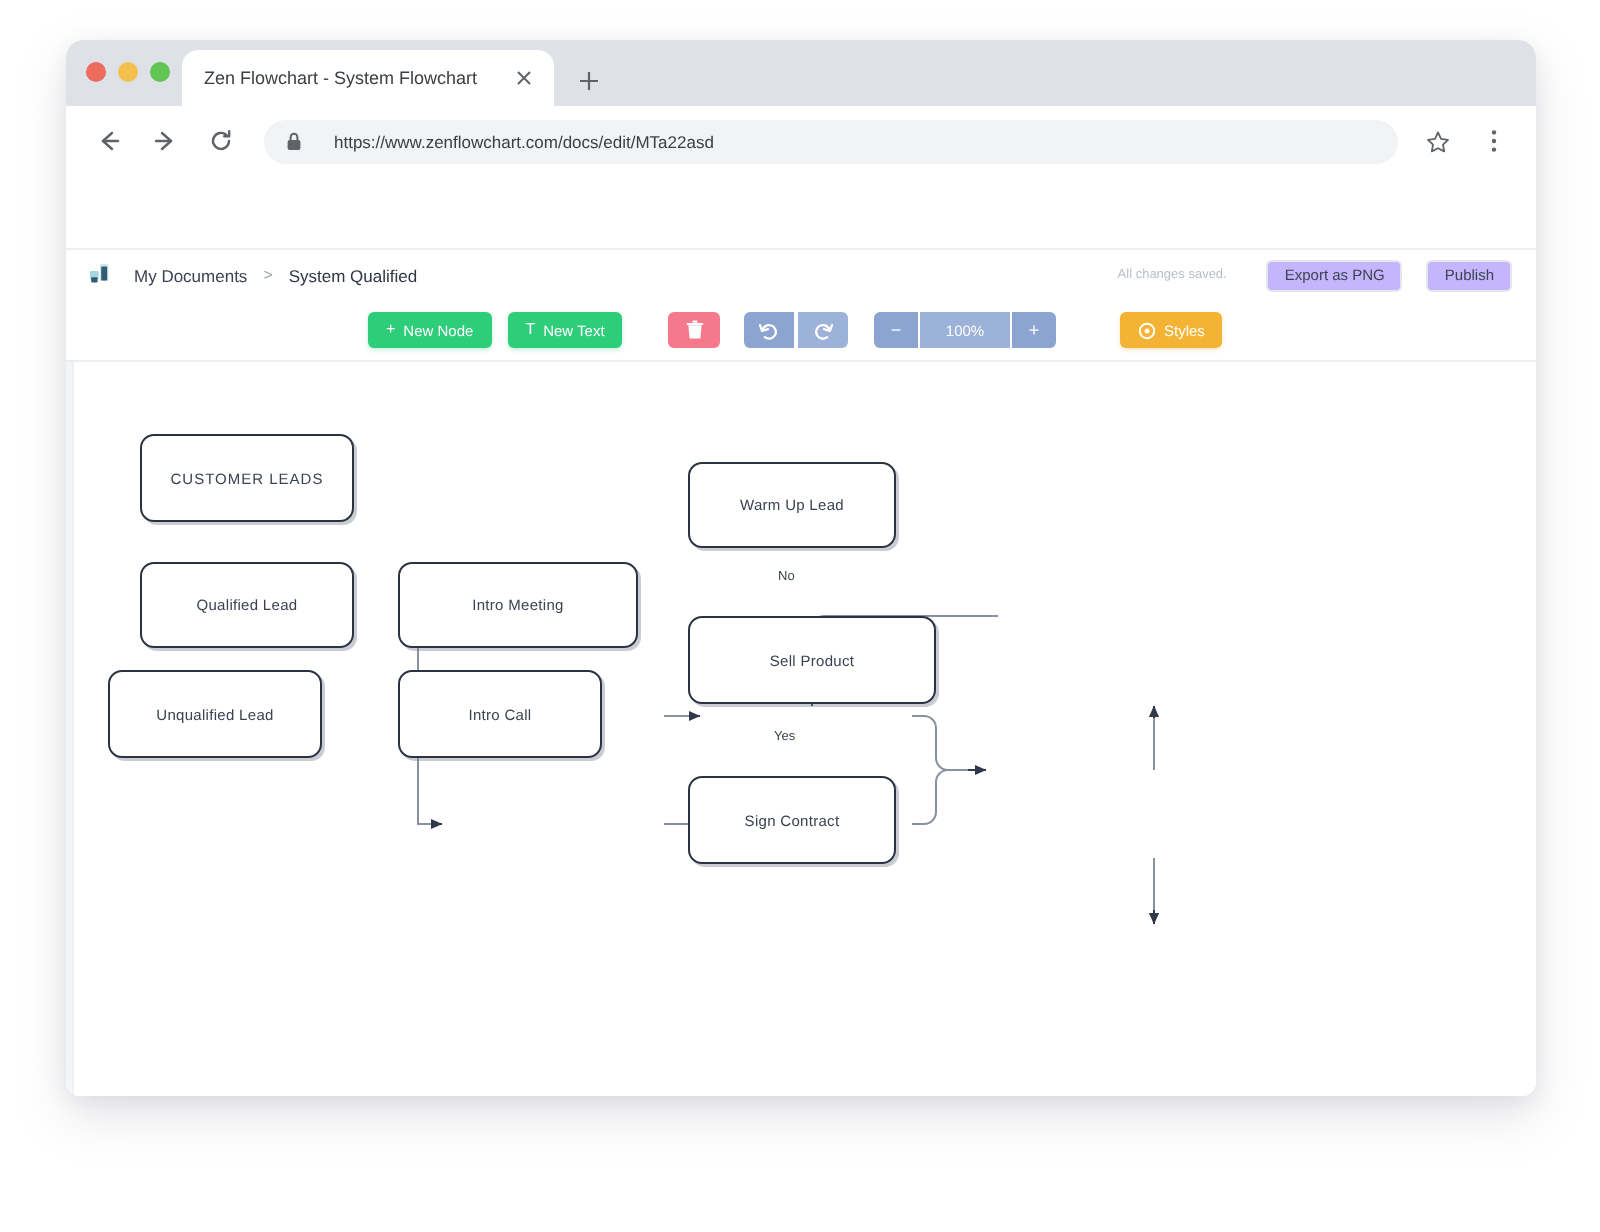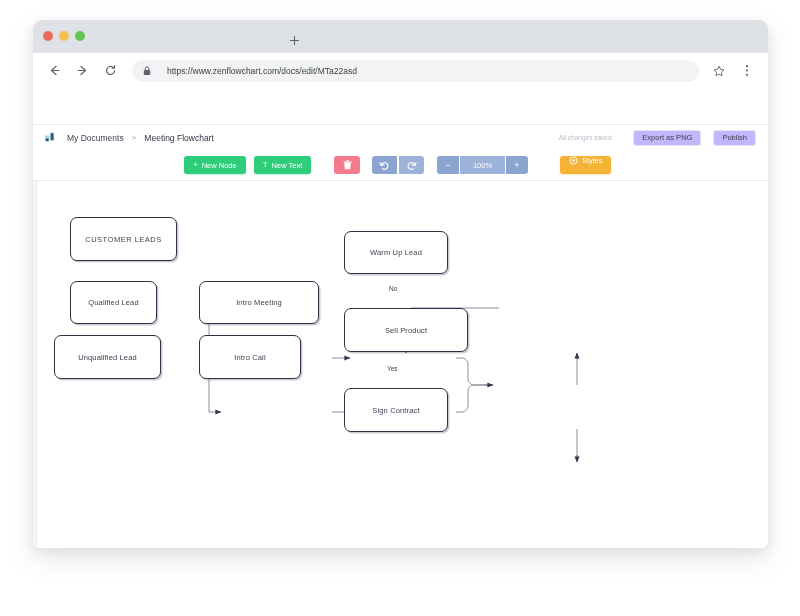--- a/index.html
+++ b/index.html
@@ -191,21 +191,21 @@
     width: 45px; height: 18px;
     background: #9db2d8;
     color: #ffffff; font-size: 7.5px;
     display: flex; align-items: center; justify-content: center;
     margin: 0 1px;
   }
   .btn-styles {
     height: 18px;
     background: #f5b335;
     border-radius: 3px;
-    display: flex; align-items: flex-start; justify-content: center;
+    display: flex; align-items: center; justify-content: center;
     gap: 4px; padding: 0 9px;
     color: #ffffff; font-size: 7.5px;
     box-shadow: 0 1px 2px rgba(245,179,53,0.30);
   }
 
   
   .canvas-wrap {
     position: relative;
     height: 403px;
     background: #ffffff;
@@ -251,20 +251,28 @@
 
 <div class="browser-window">
 
   <div class="tab-strip">
     <div class="traffic-lights">
       <div class="dot red"></div>
       <div class="dot amber"></div>
       <div class="dot green"></div>
     </div>
 
+    <div class="tab">
+      <span class="tab-title">Zen Flowchart - System Flowchart</span>
+      <span class="tab-close">
+        <svg width="8" height="8" viewBox="0 0 8 8">
+            <path d="M1 1 L7 7 M7 1 L1 7" stroke="#5f6368" stroke-width="1" fill="none"></path>
+          </svg>
+      </span>
+    </div>
 
     <div class="new-tab">
       <svg width="11" height="11" viewBox="0 0 11 11">
           <path d="M5.5 1 V10 M1 5.5 H10" stroke="#5f6368" stroke-width="1.1" fill="none"></path>
         </svg>
     </div>
   </div>
 
   <div class="addr-bar">
     <div class="nav-btn">
@@ -310,21 +318,21 @@
 
   <div class="app-header">
     <svg class="logo-icon" viewBox="0 0 15 13">
       <rect x="0" y="4.5" width="4.4" height="4.2" rx="0.6" fill="#a9d6e0"></rect>
       <rect x="5" y="1" width="4.2" height="8.5" rx="0.6" fill="#cfe6ec"></rect>
       <rect x="5.6" y="2.2" width="3" height="7" rx="0.5" fill="#2f5d73"></rect>
       <rect x="0.6" y="7.6" width="3.2" height="2.6" rx="0.5" fill="#2f5d73"></rect>
     </svg>
     <span class="crumb">My Documents</span>
     <span class="crumb-sep">&gt;</span>
-    <span class="crumb current">Meeting Flowchart</span>
+    <span class="crumb current">System Qualified</span>
 
     <span class="header-spacer"></span>
 
     <span class="saved-text">All changes saved.</span>
     <div class="hdr-btn">Export as PNG</div>
     <div class="hdr-btn">Publish</div>
   </div>
 
   <div class="toolbar">
 
@@ -422,21 +430,21 @@
 
           <path d="M462 127 H375 A6 6 0 0 0 369 133 V166"></path>
           <path d="M369 166 V172" stroke="#30384a" marker-end="url(#ah)"></path>
         </g>
       </svg>
 
       <div id="nodes-layer">
           <div class="node" style="left: 33px; top: 36px; width: 107px; height: 44px;">
             <span class="node-label caps">CUSTOMER LEADS</span>
           </div>
-          <div class="node" style="left: 33px; top: 100px; width: 87px; height: 43px;">
+          <div class="node" style="left: 33px; top: 100px; width: 107px; height: 43px;">
             <span class="node-label">Qualified Lead</span>
           </div>
           <div class="node" style="left: 17px; top: 154px; width: 107px; height: 44px;">
             <span class="node-label">Unqualified Lead</span>
           </div>
           <div class="node" style="left: 162px; top: 100px; width: 120px; height: 43px;">
             <span class="node-label">Intro Meeting</span>
           </div>
           <div class="node" style="left: 162px; top: 154px; width: 102px; height: 44px;">
             <span class="node-label">Intro Call</span>

